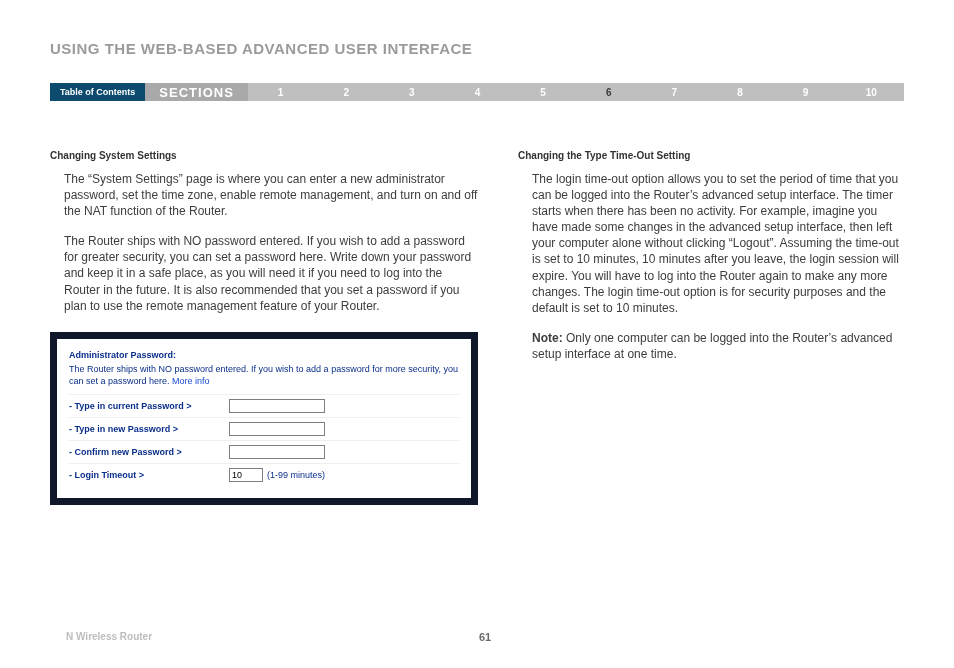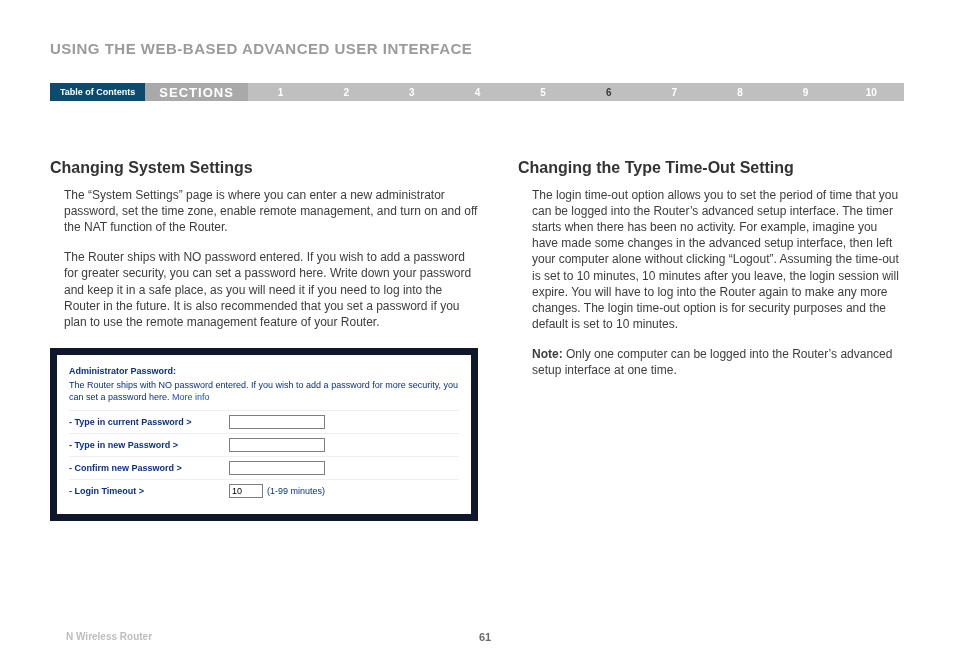--- a/index.html
+++ b/index.html
@@ -71,23 +71,23 @@
     gap: 40px;
   }
   .col {
     flex: 1;
     font-size: 12px;
     line-height: 1.35;
     color: #3d3d3d;
   }
   .subhead {
     font-weight: bold;
-    font-size: 16px;
+    font-size: 10px;
     color: #333;
-    margin: 8px 0 8px 0;
+    margin: 0 0 8px 0;
   }
   .para {
     margin: 0 0 14px 14px;
   }
   .bold-run {
     font-weight: bold;
   }
 
   
   .router-box {

